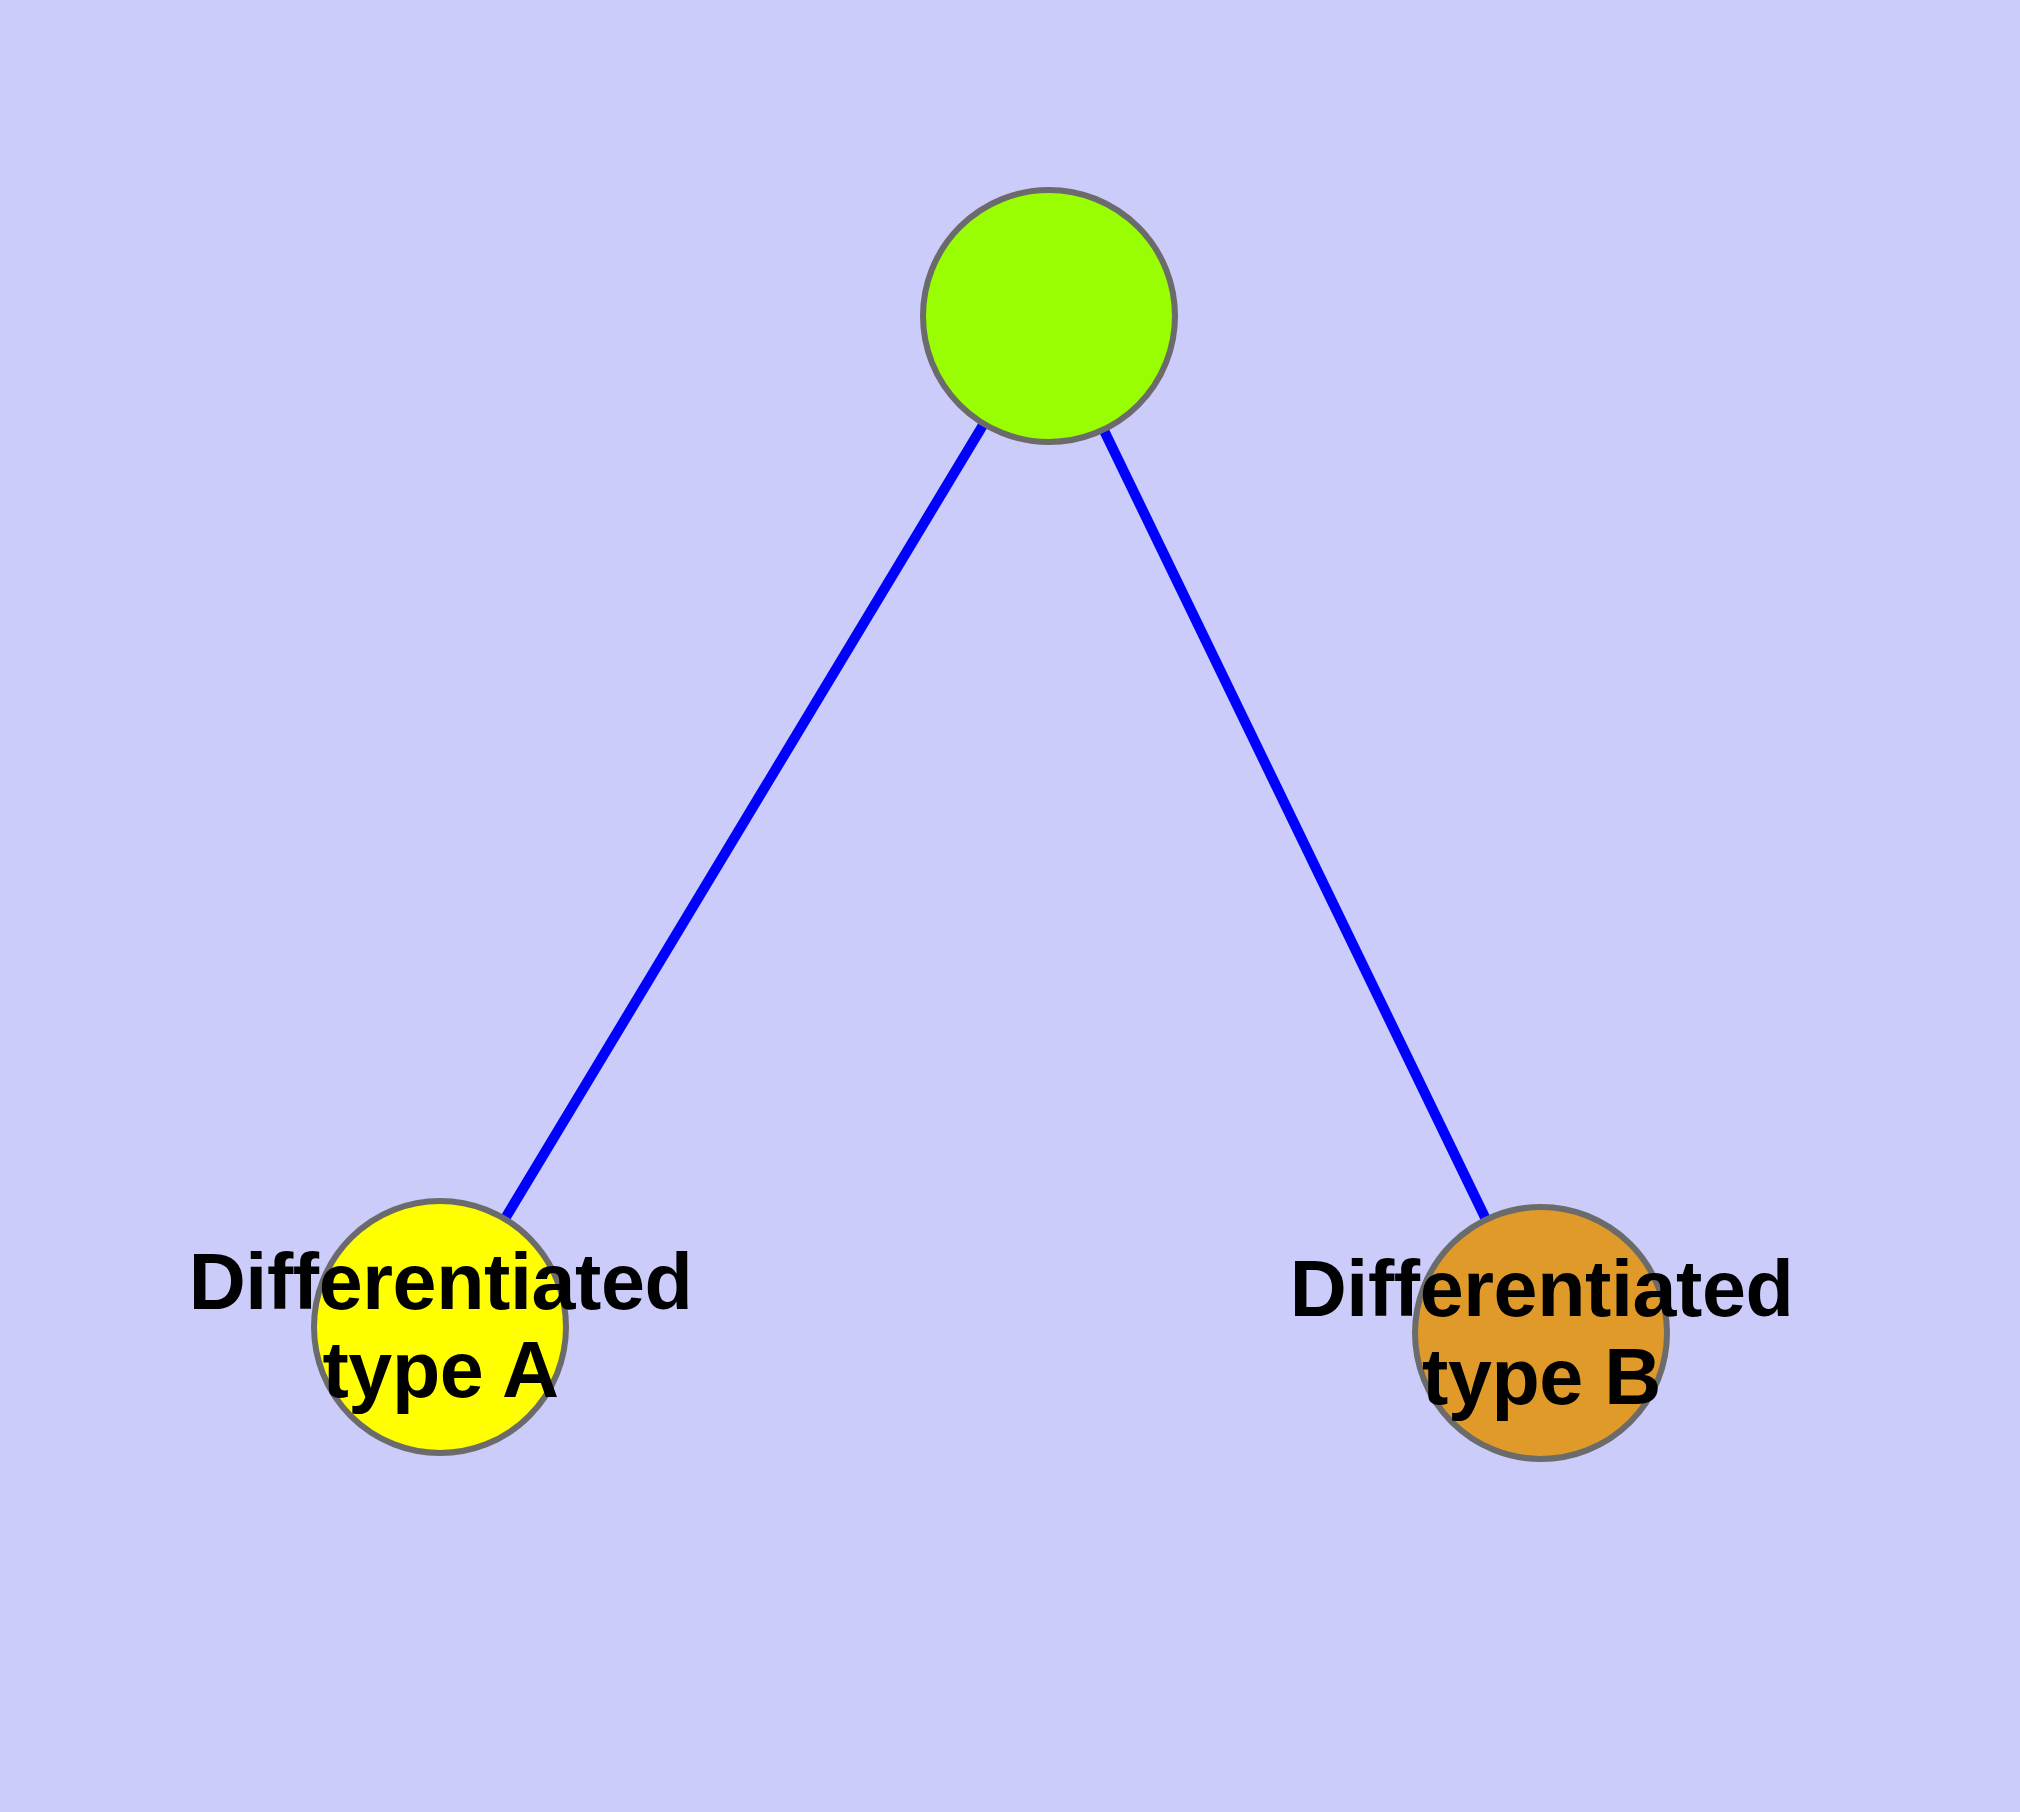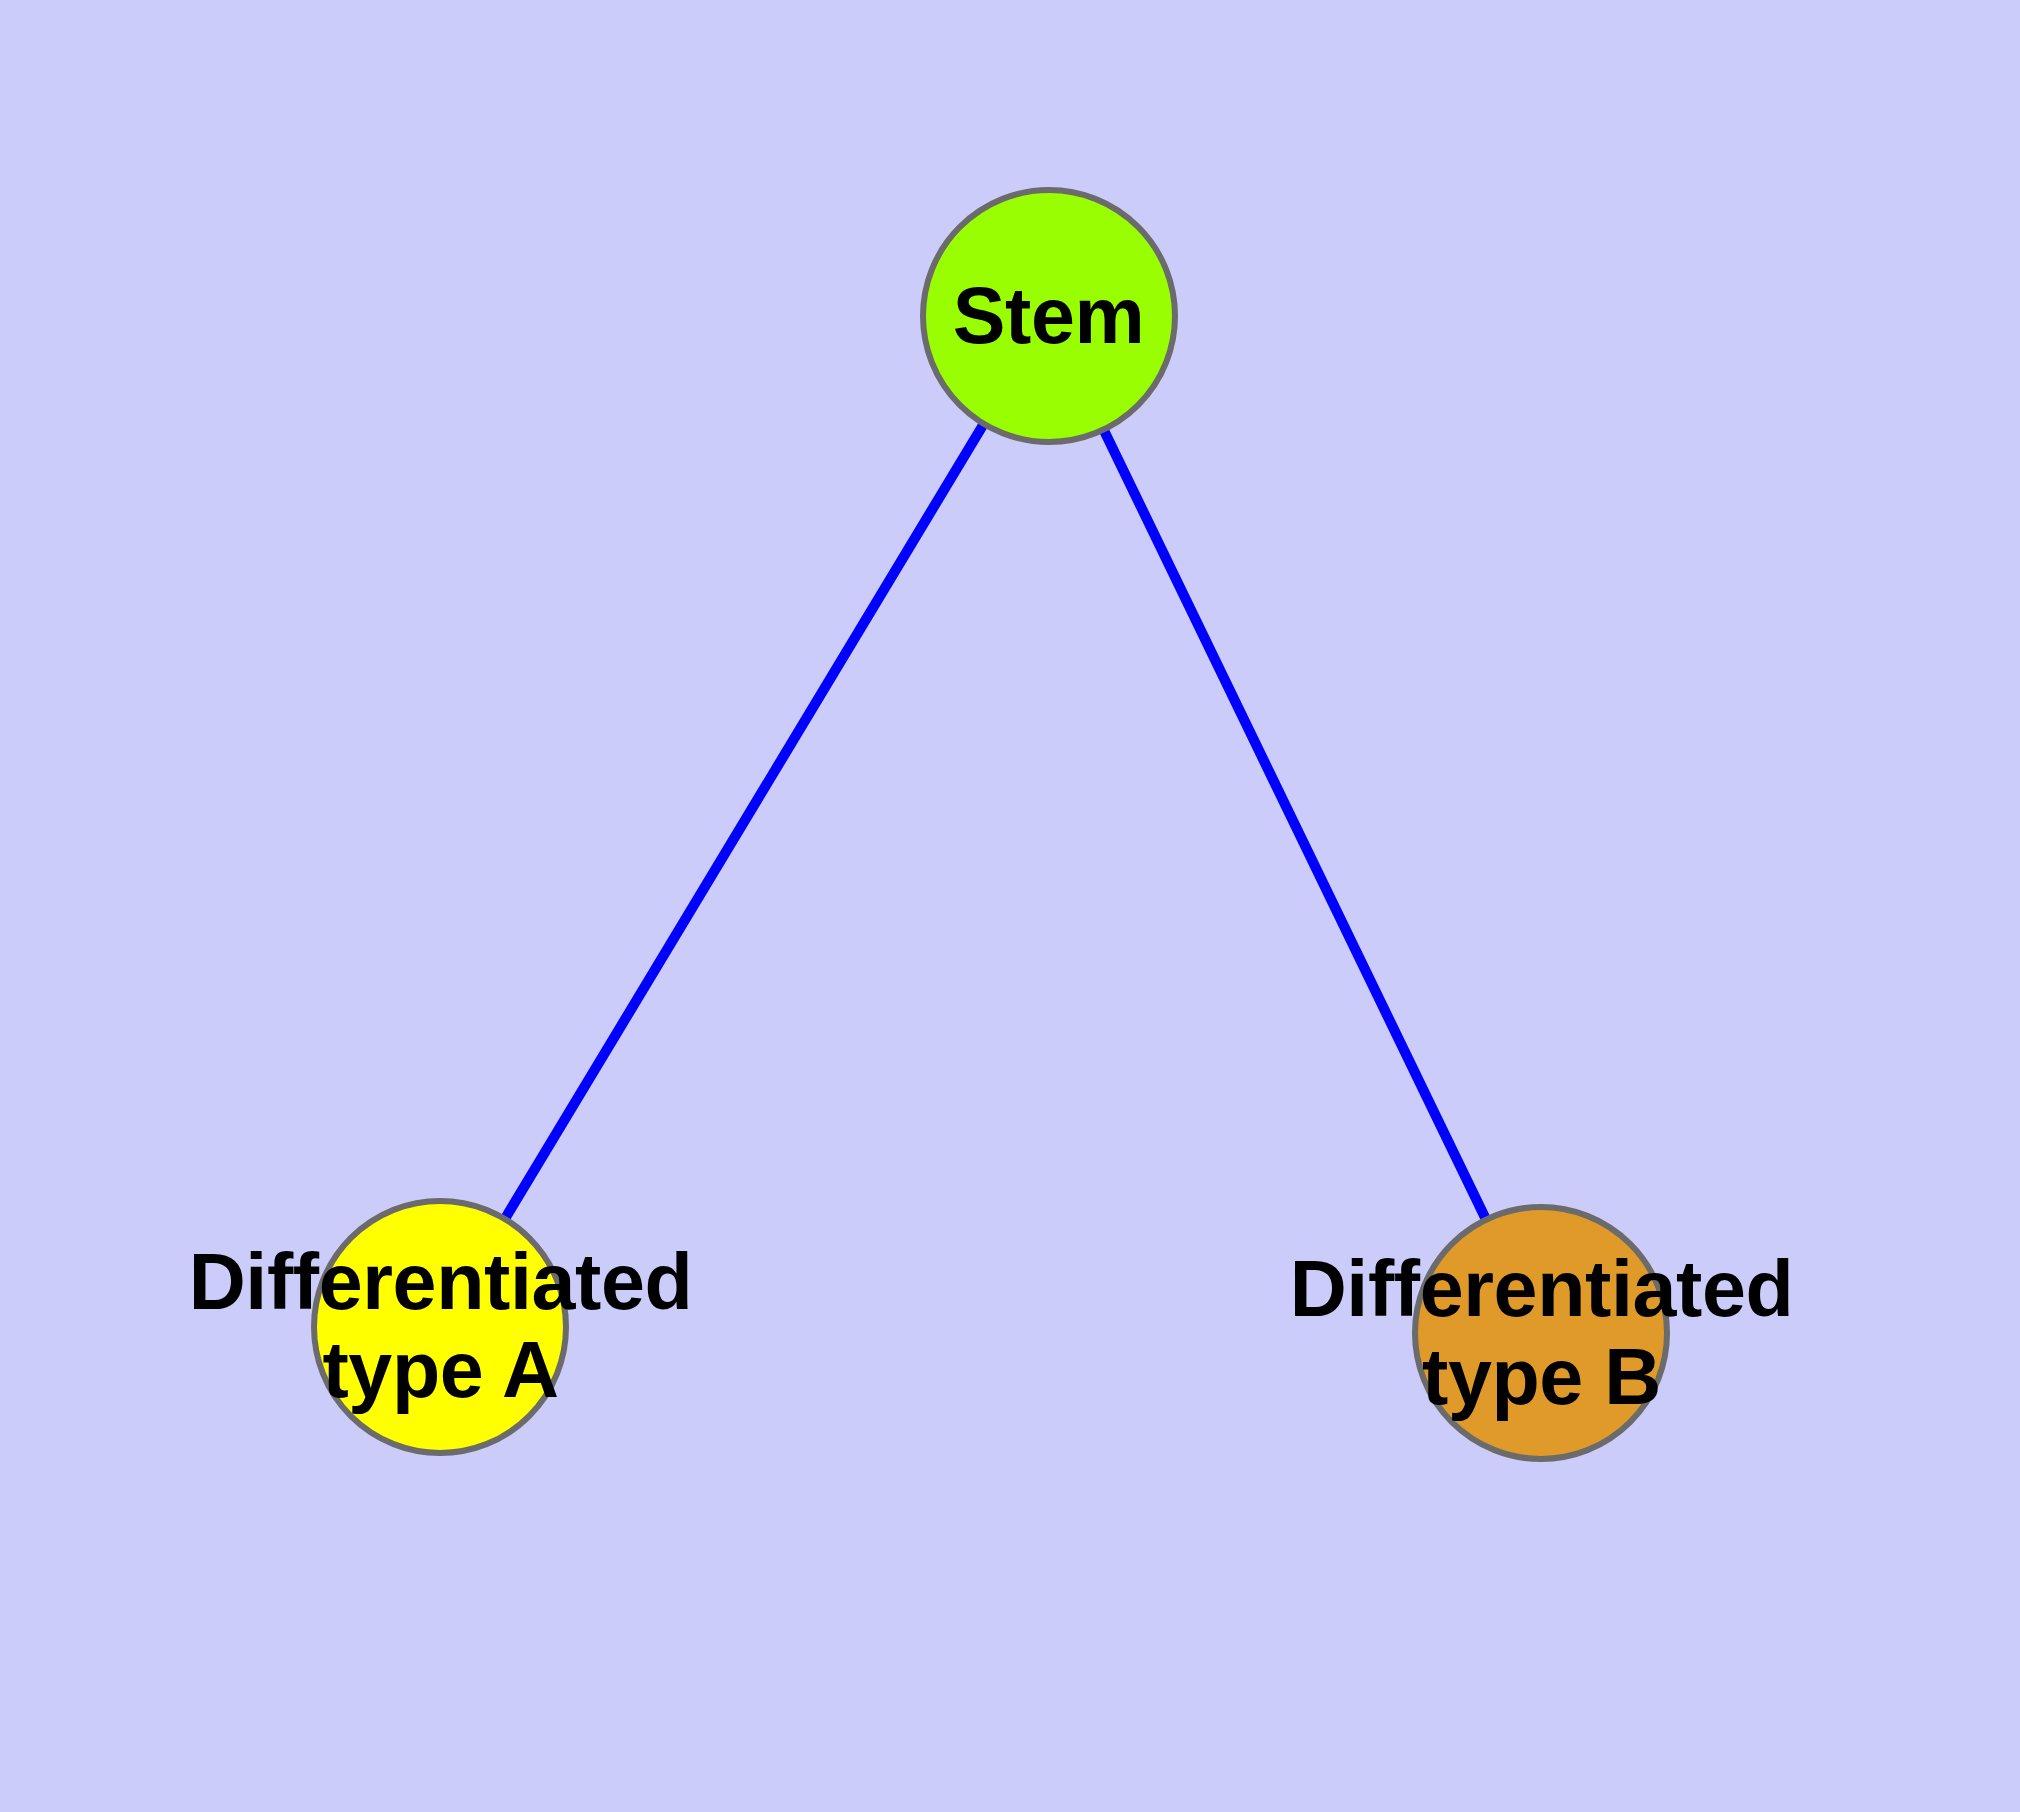--- a/index.html
+++ b/index.html
@@ -100,21 +100,20 @@
 <div id="canvas" style="width: 2021px; height: 1812px; background: rgb(204, 204, 250);">
 
   <svg id="edge-layer" viewBox="0 0 2384 2138" xmlns="http://www.w3.org/2000/svg">
     <line id="edge-stem-diff-a" x1="1237" y1="373" x2="519" y2="1565" stroke="#0000ff" stroke-width="12"></line>
     <line id="edge-stem-diff-b" x1="1237" y1="373" x2="1818" y2="1573" stroke="#0000ff" stroke-width="12"></line>
   </svg>
 
   <div id="node-layer">
 
     <div class="node" id="node-stem" style="left: 920px; top: 187px; width: 258px; height: 258px; background: rgb(154, 254, 2); border-color: rgb(107, 107, 107);"></div>
-    <div class="node-label" id="label-stem" style="color: rgb(0, 0, 0); left: 794px; top: 272px;">Stem</div>
 
     <div class="node" id="node-diff-a" style="left: 311px; top: 1198px; width: 258px; height: 258px; background: rgb(255, 255, 0); border-color: rgb(107, 107, 107);"></div>
     <div class="node-label" id="label-diff-a" style="color: rgb(0, 0, 0); left: 186px; top: 1238px;">Differentiated
 type A</div>
 
     <div class="node" id="node-diff-b" style="left: 1412px; top: 1204px; width: 258px; height: 258px; background: rgb(224, 154, 42); border-color: rgb(107, 107, 107);"></div>
     <div class="node-label" id="label-diff-b" style="color: rgb(0, 0, 0); left: 1287px; top: 1245px;">Differentiated
 type B</div>
 
   </div>

